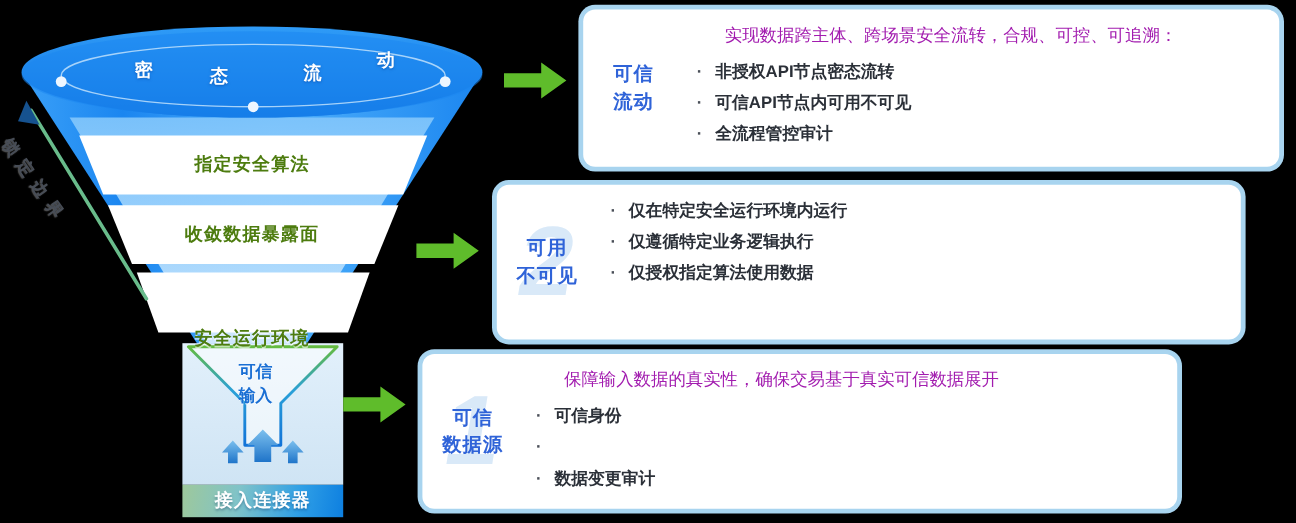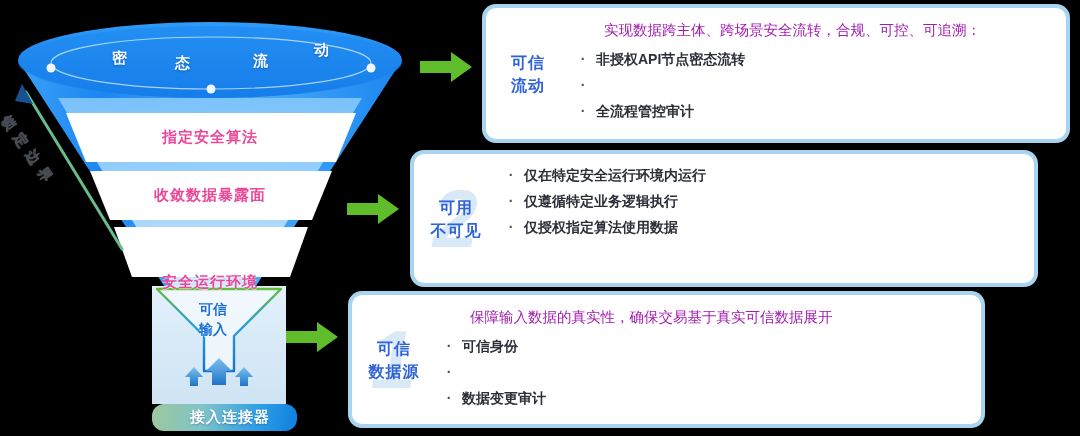--- a/index.html
+++ b/index.html
@@ -6,21 +6,21 @@
   body{width:1080px;height:436px;overflow:hidden;
        font-family:"Liberation Sans","DejaVu Sans",sans-serif;}
   #stage{position:relative;width:1080px;height:436px;background:#000;}
 
   
   #funnel-group{position:absolute;left:0;top:0;width:420px;height:436px;}
   #funnel-svg{position:absolute;left:0;top:0;}
 
   .funnel-band-label{
     position:absolute;width:100%;text-align:center;
-    color:#ec4899;font-weight:bold;font-size:15px;letter-spacing:1px;
+    color:#4d7c0f;font-weight:bold;font-size:15px;letter-spacing:1px;
     text-shadow:0 1px 0 rgba(255,255,255,.6);
   }
   #band-label-1{left:0;top:128px;}
   #band-label-2{left:0;top:186px;}
   #band-label-3{left:0;top:241px;margin-top:32px;}
 
   .rim-char{
     position:absolute;color:#ffffff;font-weight:bold;font-size:15px;
     text-shadow:0 1px 2px rgba(0,60,150,.55);
   }
@@ -35,25 +35,24 @@
     position:absolute;left:12px;top:112px;width:120px;
     transform:rotate(55deg);transform-origin:0 0;
     color:#474d57;font-weight:bold;font-size:14px;letter-spacing:7px;
     white-space:nowrap;
     text-shadow:0 1px 1px rgba(255,255,255,.35);
   }
 
   #connector-bar{
     position:absolute;left:152px;top:404px;width:134px;height:27px;
     background:linear-gradient(100deg,#9ec89b 0%,#7fc3c9 35%,#2f9fe6 72%,#0d7fe0 100%);
-    border-radius:12px;
+    border-radius:0;
     display:flex;align-items:center;justify-content:center;
     color:#ffffff;font-weight:bold;font-size:15px;letter-spacing:1px;
     text-shadow:0 1px 2px rgba(0,40,90,.35);
-    padding-left:11px;
   }
 
   
   .green-arrow{position:absolute;width:56px;height:34px;}
 
   
   .card{
     position:absolute;
     background:#a8d4ef;
     border-radius:14px;
@@ -214,20 +213,21 @@
       </div>
       <div class="card-body">
         <div class="card-heading">实现数据跨主体、跨场景安全流转，合规、可控、可追溯：</div>
         <ul class="bullet-list">
           <li class="bullet-item">
             <span class="bullet-dot">·</span>
             <span class="bullet-text">非授权API节点密态流转</span>
           </li>
           <li class="bullet-item">
             <span class="bullet-dot">·</span>
+            <span class="bullet-text">可信API节点内可用不可见</span>
           </li>
           <li class="bullet-item">
             <span class="bullet-dot">·</span>
             <span class="bullet-text">全流程管控审计</span>
           </li>
         </ul>
       </div>
     </div>
   </div>
 

